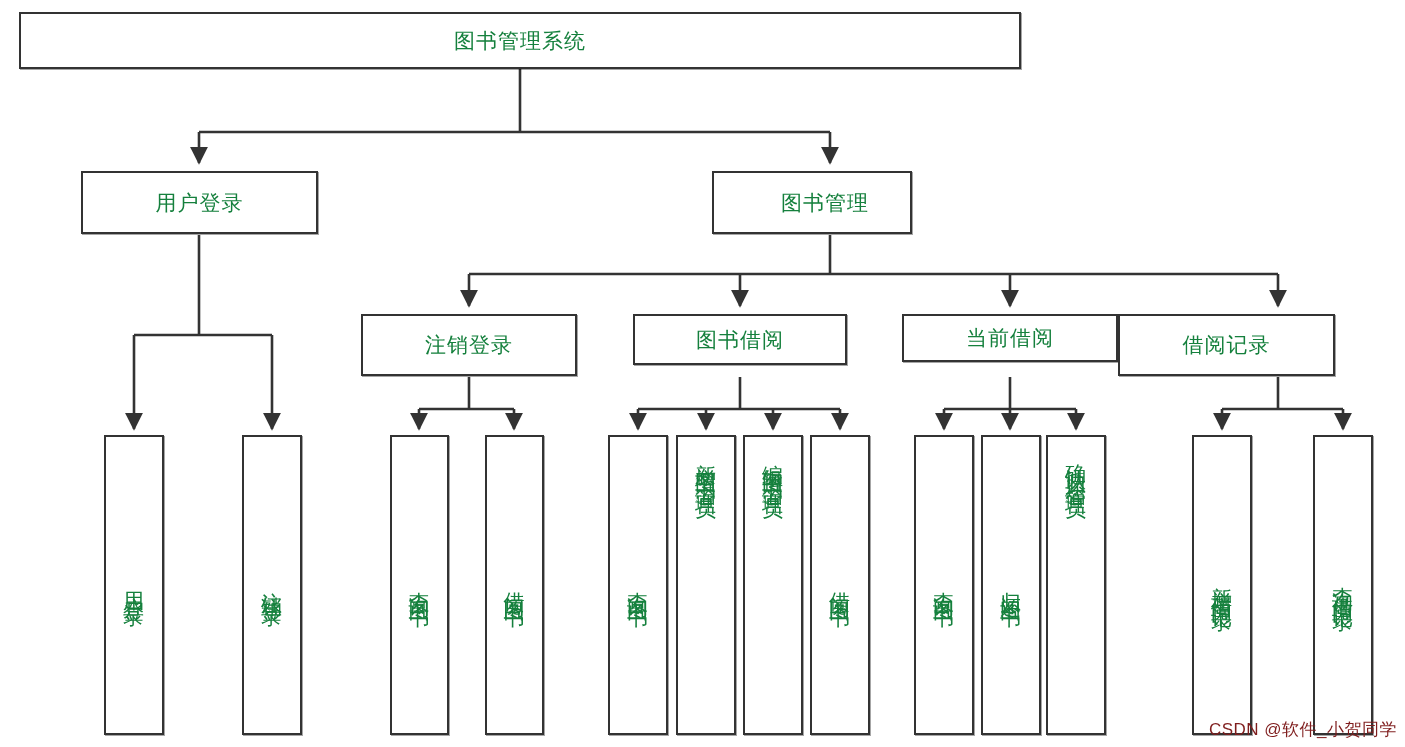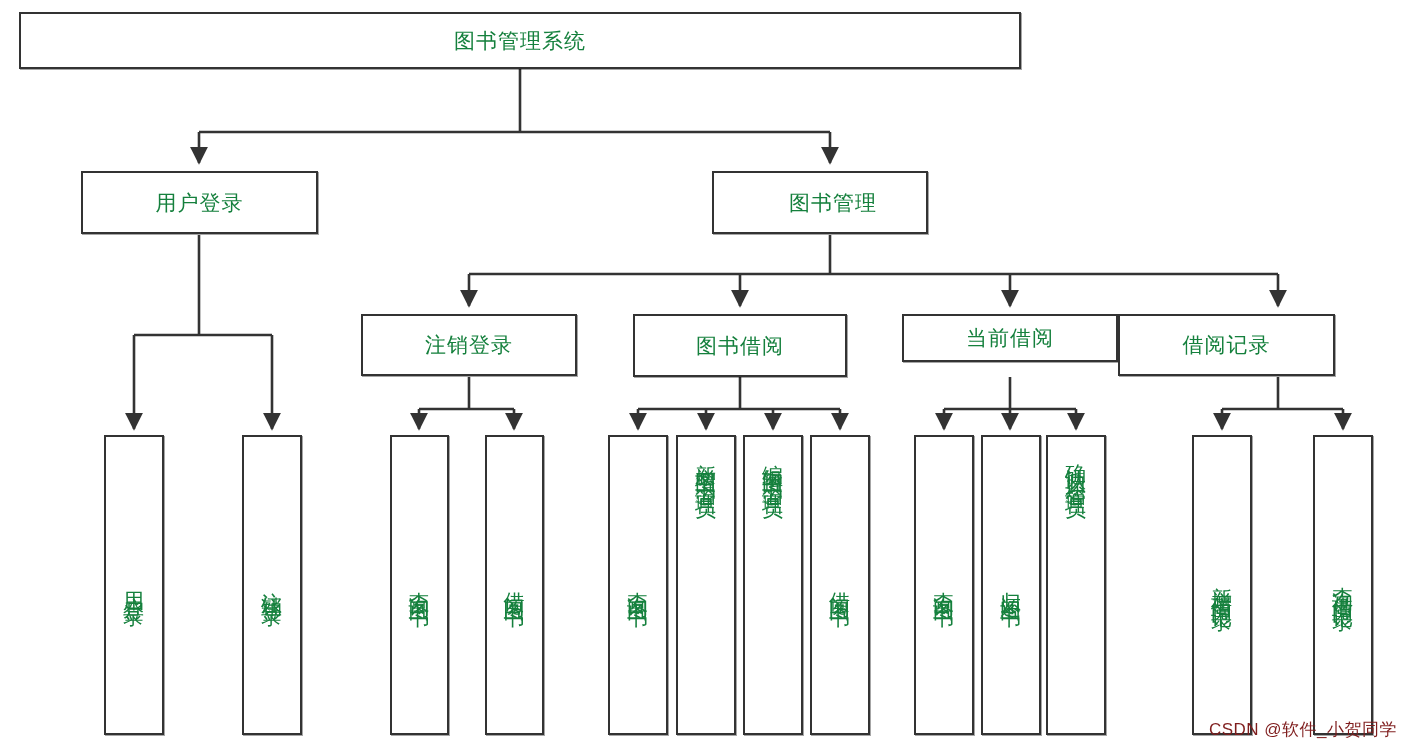--- a/index.html
+++ b/index.html
@@ -109,25 +109,25 @@
       <path d="M 1222 409 L 1343 409"></path>
       <path d="M 1222 409 L 1222 429" marker-end="url(#arrow)"></path>
       <path d="M 1343 409 L 1343 429" marker-end="url(#arrow)"></path>
     </g>
   </svg>
 
   <div class="node h" style="left:19px;top:12px;width:1002px;height:57px;">图书管理系统</div>
 
   <div class="node h" style="left:81px;top:171px;width:237px;height:63px;">用户登录</div>
 
-  <div class="node h" style="left:712px;top:171px;width:216px;height:63px;padding-left:26px;">图书管理</div>
+  <div class="node h" style="left:712px;top:171px;width:200px;height:63px;padding-left:26px;">图书管理</div>
 
   <div class="node h" style="left:361px;top:314px;width:216px;height:62px;">注销登录</div>
 
-  <div class="node h" style="left:633px;top:314px;width:214px;height:63px;">图书借阅</div>
+  <div class="node h" style="left:633px;top:314px;width:214px;height:51px;">图书借阅</div>
 
   <div class="node h" style="left:902px;top:314px;width:216px;height:48px;">当前借阅</div>
 
   <div class="node h" style="left:1118px;top:314px;width:217px;height:62px;">借阅记录</div>
 
   <div class="node v" style="left:104px;top:435px;width:60px;height:300px;">用户登录</div>
 
   <div class="node v" style="left:242px;top:435px;width:60px;height:300px;">注销登录</div>
 
   <div class="node v" style="left:390px;top:435px;width:59px;height:300px;">查询图书</div>

